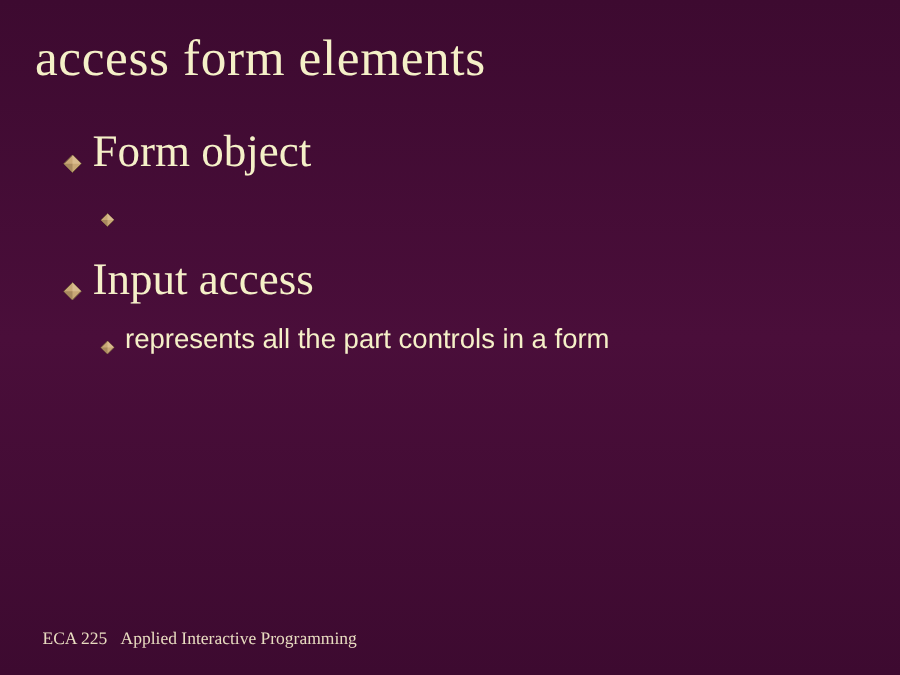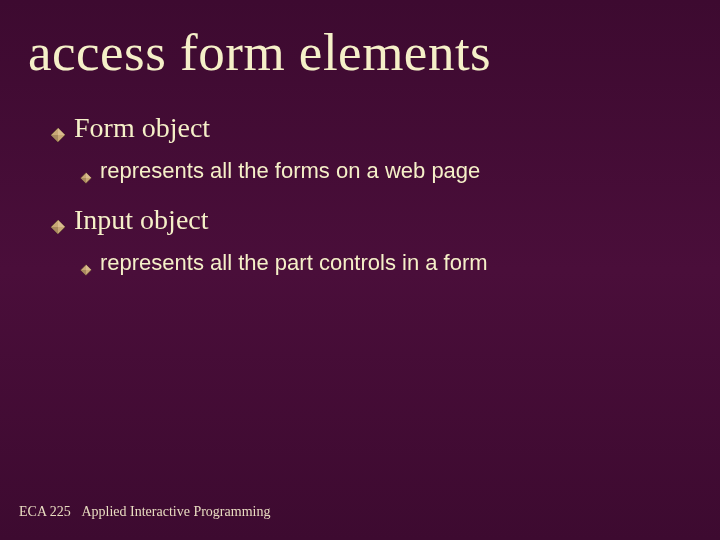--- a/index.html
+++ b/index.html
@@ -11,34 +11,34 @@
     color: #f5f0d0;
     position: relative;
   }
   .slide {
     width: 100%;
     height: 100%;
     padding: 22px 28px 0 28px;
     position: relative;
   }
   .title {
-    font-size: 53px;
+    font-size: 41px;
     font-weight: normal;
     color: #f5f0c8;
     margin-bottom: 30px;
     letter-spacing: 0.5px;
   }
   .content {
     padding-left: 22px;
   }
   .item-l1 {
     display: flex;
     align-items: flex-start;
     margin-bottom: 8px;
-    font-size: 28px;
+    font-size: 36px;
     color: #f5f0c8;
   }
   .item-l2 {
     display: flex;
     align-items: flex-start;
     margin-left: 30px;
     margin-bottom: 14px;
     font-size: 22px;
     color: #f5f0c8;
     font-family: Arial, Helvetica, sans-serif;
@@ -46,21 +46,21 @@
   .bullet {
     flex-shrink: 0;
     margin-right: 8px;
     margin-top: 6px;
   }
   .bullet-l1 svg { width: 16px; height: 16px; }
   .bullet-l2 svg { width: 12px; height: 12px; margin-top: 2px; }
   .footer {
     position: absolute;
     bottom: 20px;
-    left: 19px;
+    left: 34px;
     font-size: 14px;
     color: #e8dcc0;
     font-family: 'Times New Roman', serif;
   }
   .footer-course { margin-right: 8px; }
 </style>
 </head>
 <body>
 
 <div class="slide">
@@ -80,32 +80,31 @@
     </div>
 
     <div class="item-l2">
       <span class="bullet bullet-l2">
         <svg viewBox="0 0 16 16">
             <polygon points="8,1 15,8 8,15 1,8" fill="#c9a876" stroke="#6b5438" stroke-width="0.8"></polygon>
             <polygon points="8,1 15,8 8,8" fill="#d9bc8e"></polygon>
             <polygon points="1,8 8,15 8,8" fill="#a8895e"></polygon>
           </svg>
       </span>
-      <span>represents all the forms on a web page</span>
     </div>
 
     <div class="item-l1">
       <span class="bullet bullet-l1">
         <svg viewBox="0 0 16 16">
             <polygon points="8,1 15,8 8,15 1,8" fill="#c9a876" stroke="#6b5438" stroke-width="0.8"></polygon>
             <polygon points="8,1 15,8 8,8" fill="#d9bc8e"></polygon>
             <polygon points="1,8 8,15 8,8" fill="#a8895e"></polygon>
           </svg>
       </span>
-      <span>Input object</span>
+      <span>Input access</span>
     </div>
 
     <div class="item-l2">
       <span class="bullet bullet-l2">
         <svg viewBox="0 0 16 16">
             <polygon points="8,1 15,8 8,15 1,8" fill="#c9a876" stroke="#6b5438" stroke-width="0.8"></polygon>
             <polygon points="8,1 15,8 8,8" fill="#d9bc8e"></polygon>
             <polygon points="1,8 8,15 8,8" fill="#a8895e"></polygon>
           </svg>
       </span>

